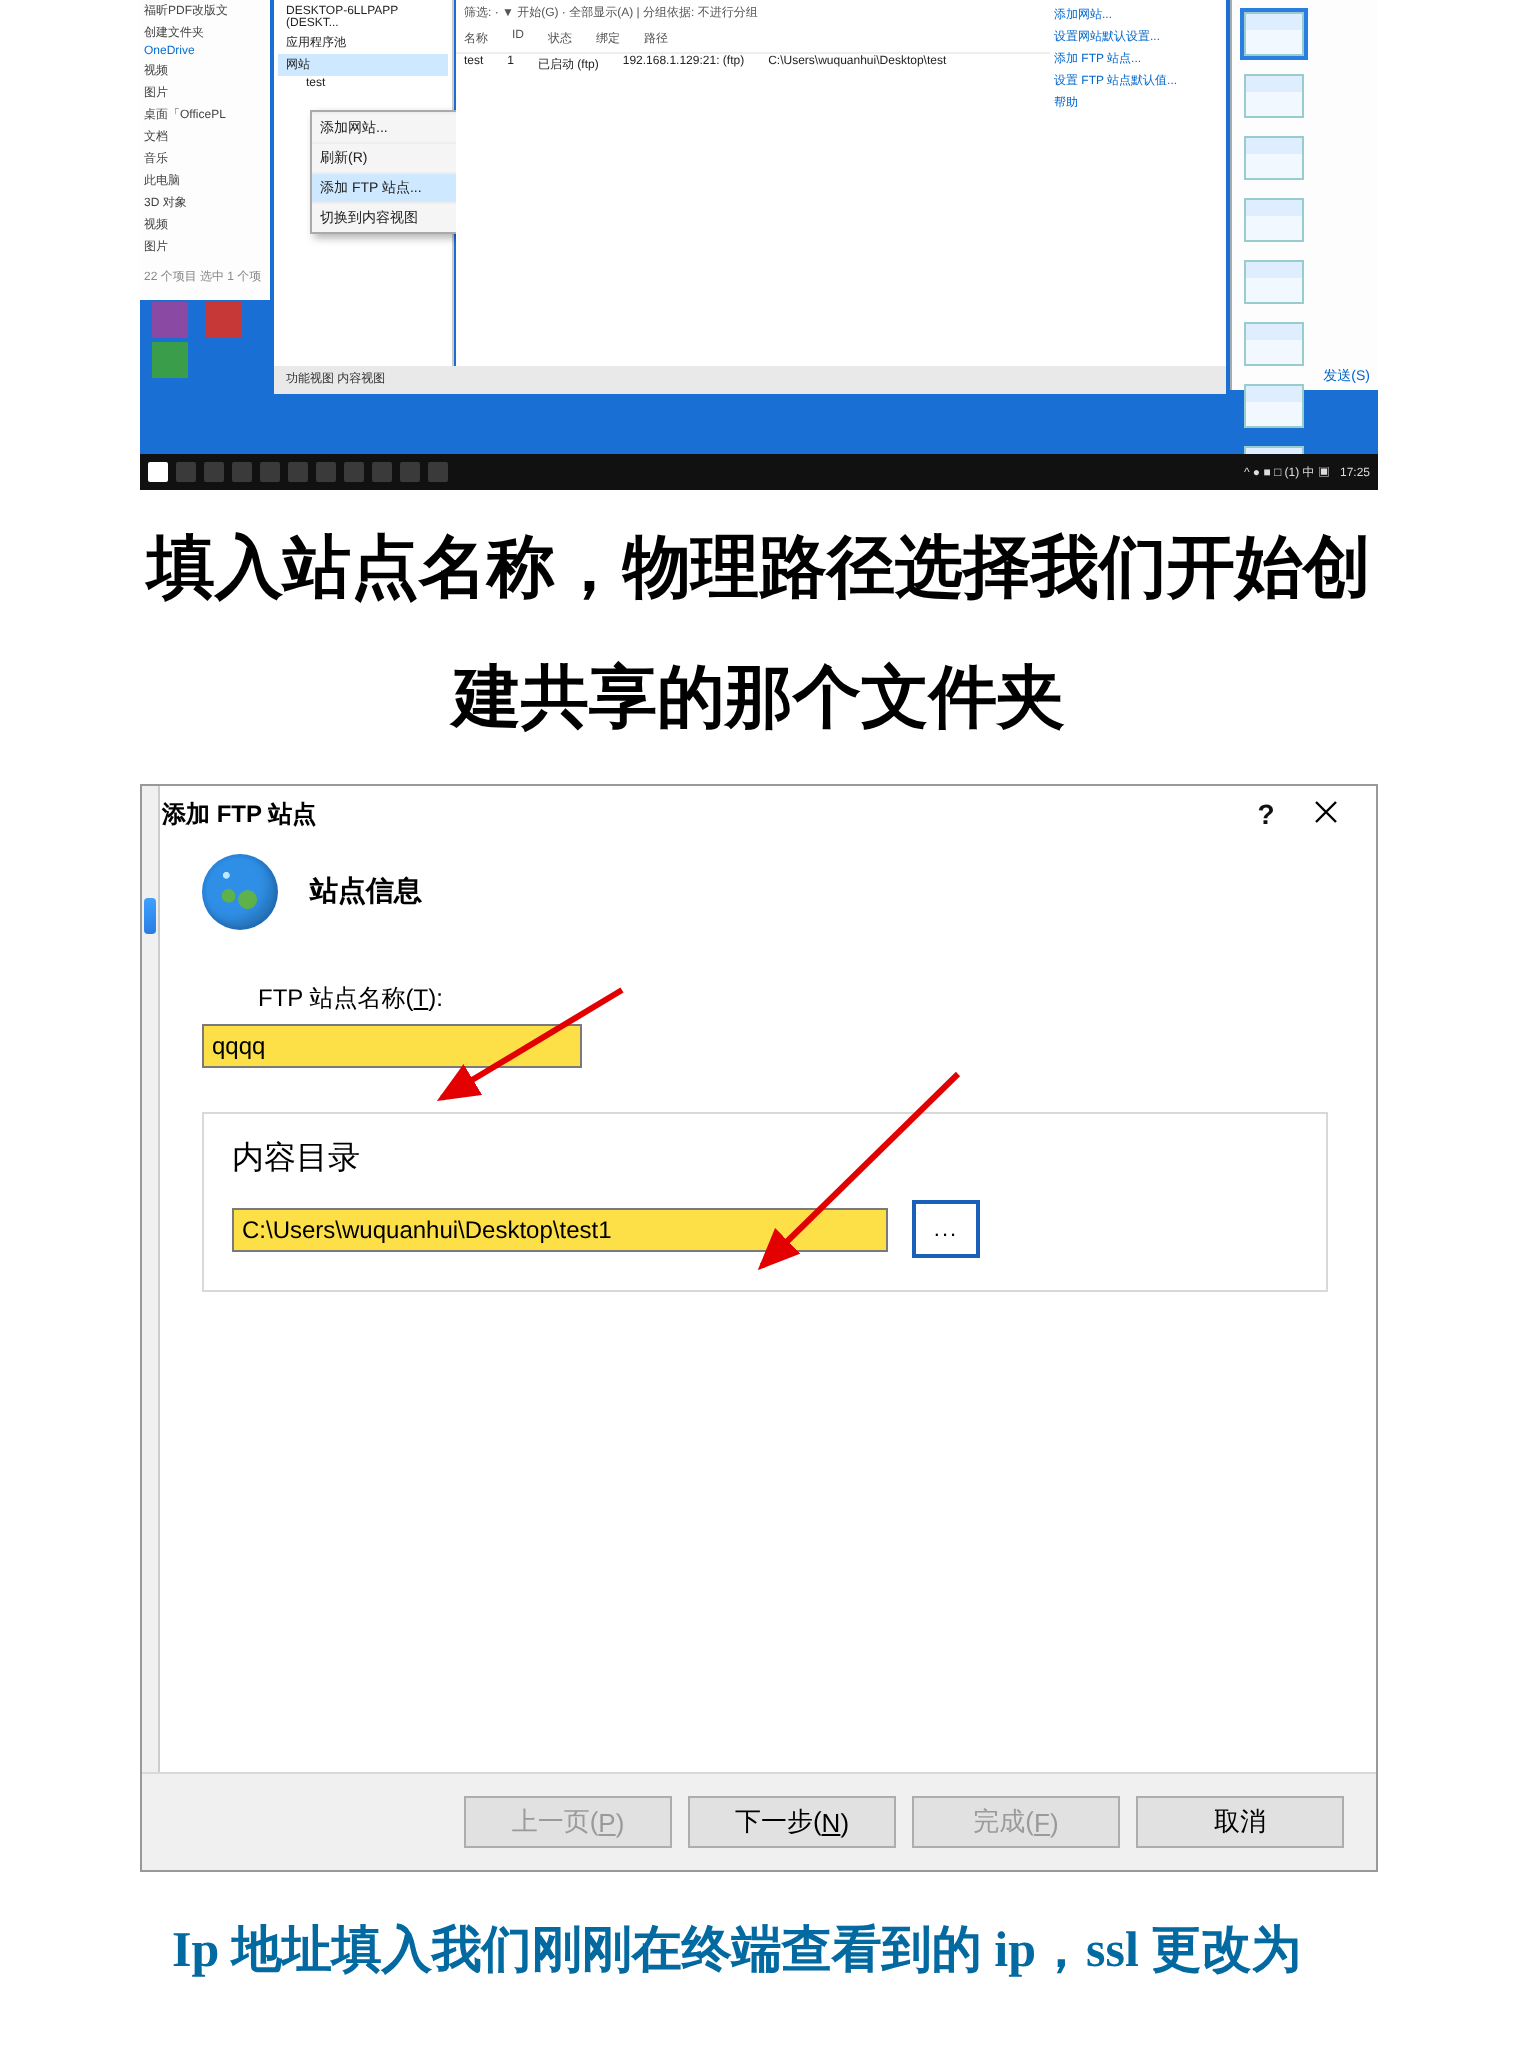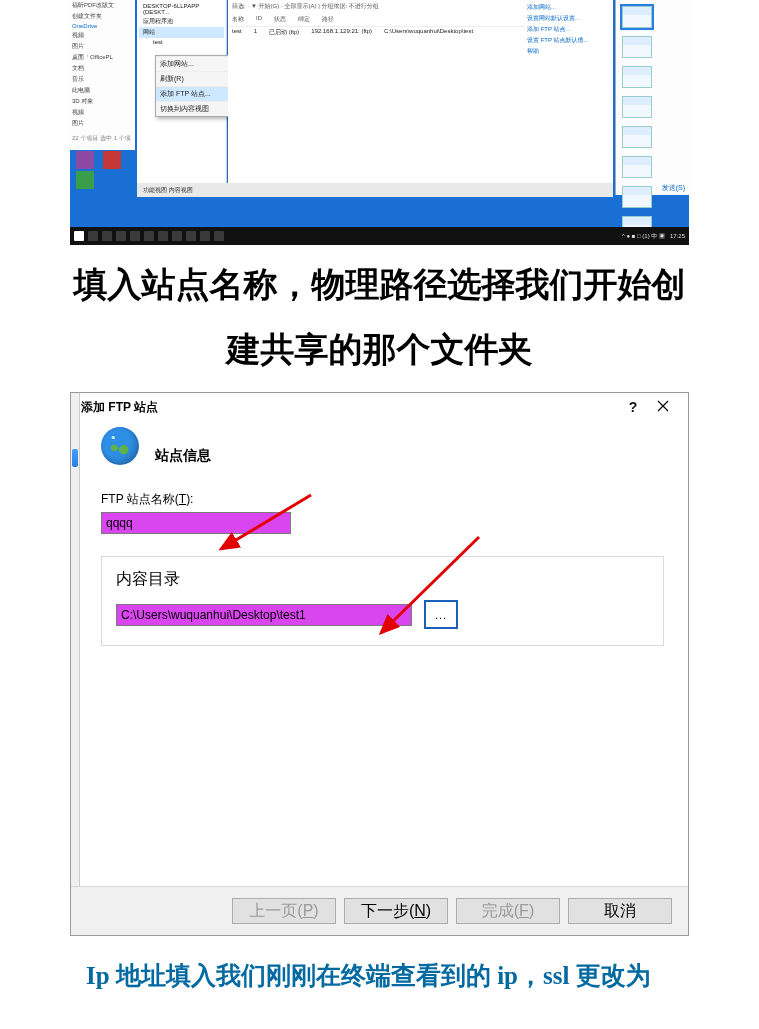--- a/index.html
+++ b/index.html
@@ -203,21 +203,21 @@
     text-align: center;
     font-size: 14px;
     color: #111;
     cursor: default;
   }
   .dialog .body {
     padding: 6px 24px 0 30px;
   }
   .dialog .hero {
     display: flex;
-    align-items: flex-end;
+    align-items: center;
     gap: 16px;
     margin-bottom: 26px;
   }
   .globe {
     width: 38px; height: 38px;
     border-radius: 50%;
     background:
       radial-gradient(circle at 32% 28%, #bfe7ff 4%, transparent 5%),
       radial-gradient(circle at 60% 60%, #5fb24a 14%, transparent 15%),
       radial-gradient(circle at 35% 55%, #5fb24a 10%, transparent 11%),
@@ -235,32 +235,33 @@
     padding: 12px 14px 16px 14px;
     margin-bottom: 14px;
     background: #fff;
   }
   .group.noborder { border: none; padding: 0 0 8px 0; }
   label.l {
     display: block;
     font-size: 12px;
     color: #000;
     margin-bottom: 4px;
+    margin-left: 28px;
   }
   label.l .acc { text-decoration: underline; }
   input[type=text].field {
     font-size: 12px;
     padding: 3px 4px;
     border: 1px solid #7a7a7a;
-    background: #d946ef;
+    background: #fde047;
     color: #000;
     box-sizing: border-box;
   }
   .field-name { width: 190px; }
-  .field-path { width: 296px; }
+  .field-path { width: 328px; }
   .group-title {
     font-size: 16px;
     margin: 0 0 10px 0;
     color: #000;
   }
   .path-row { display: flex; align-items: center; gap: 12px; }
   .browse-btn {
     width: 30px; height: 25px;
     border: 2px solid #1a5fb8;
     background: #fff;
@@ -277,21 +278,21 @@
     border-top: 1px solid #d9d9d9;
     display: flex;
     align-items: center;
     justify-content: flex-end;
     gap: 8px;
     padding: 0 16px 0 0;
   }
   .btn {
     min-width: 86px;
     height: 24px;
-    font-size: 16px;
+    font-size: 13px;
     border: 1px solid #adadad;
     background: #e1e1e1;
     color: #000;
     display: flex; align-items: center; justify-content: center;
     padding: 0 8px;
   }
   .btn.disabled { color: #9a9a9a; }
   .btn .acc { text-decoration: underline; }
 
   

